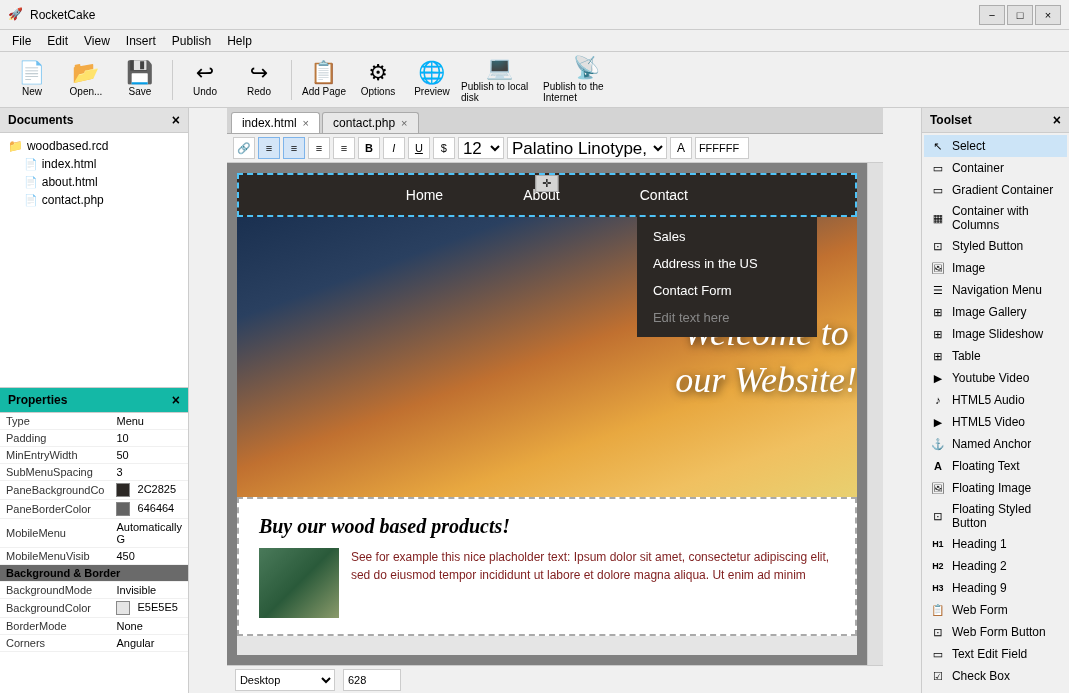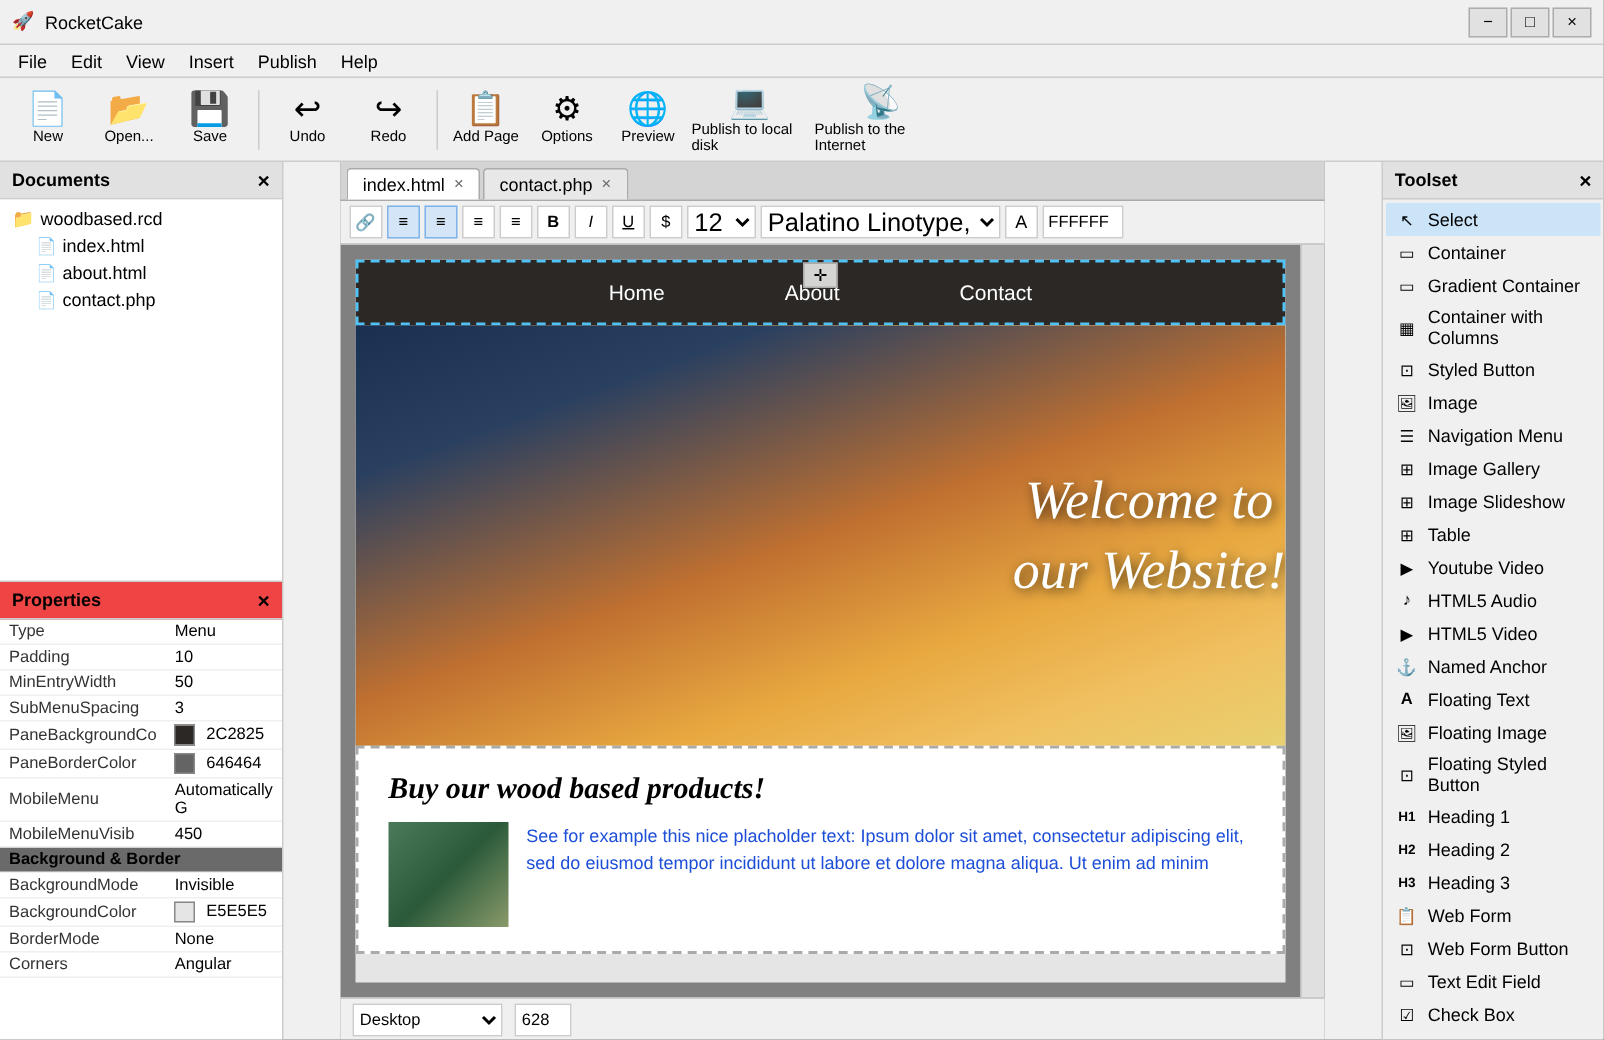--- a/index.html
+++ b/index.html
@@ -29,21 +29,21 @@
     .left-panel { width: 220px; display: flex; flex-direction: column; border-right: 1px solid #ccc; }
     .panel-header { background: #e1e1e1; padding: 4px 8px; font-weight: bold; font-size: 12px; display: flex; justify-content: space-between; align-items: center; border-bottom: 1px solid #ccc; }
     .panel-close { cursor: pointer; font-size: 14px; }
     .documents-area { background: #fff; flex: 1; padding: 4px; overflow-y: auto; }
     .doc-root { display: flex; align-items: center; gap: 4px; padding: 2px 4px; font-size: 12px; }
     .doc-item { display: flex; align-items: center; gap: 4px; padding: 2px 4px 2px 20px; font-size: 12px; cursor: pointer; }
     .doc-item-icon { font-size: 11px; color: #666; }
 
     
     .properties-panel { background: #fff; border-top: 1px solid #ccc; }
-    .prop-header { background: #ef4444; padding: 4px 8px; font-weight: bold; font-size: 12px; display: flex; justify-content: space-between; align-items: center; border-bottom: 1px solid #ccc; }
+    .prop-header { background: #14b8a6; padding: 4px 8px; font-weight: bold; font-size: 12px; display: flex; justify-content: space-between; align-items: center; border-bottom: 1px solid #ccc; }
     .prop-table { width: 100%; border-collapse: collapse; font-size: 11px; }
     .prop-table tr { border-bottom: 1px solid #f0f0f0; }
     .prop-table td { padding: 2px 6px; }
     .prop-table td:first-child { color: #333; width: 110px; }
     .prop-table td:last-child { color: #000; }
     .prop-section { background: #6a6a6a; color: #fff; padding: 2px 6px; font-size: 11px; font-weight: bold; }
     .color-swatch { display: inline-block; width: 14px; height: 14px; border: 1px solid #888; margin-right: 4px; vertical-align: middle; }
     .prop-scroll { height: 280px; overflow-y: auto; }
 
     
@@ -72,26 +72,26 @@
     
     .hero-section { height: 280px; background: linear-gradient(135deg, #1a2a4a 0%, #c8a050 40%, #e8b060 60%, #f0c080 80%, #e0d090 100%); display: flex; align-items: center; justify-content: flex-end; position: relative; overflow: hidden; }
     .hero-bg { position: absolute; inset: 0; background: linear-gradient(160deg, #1a3050 0%, #2a4060 20%, #c07030 50%, #e8a840 70%, #f0c060 85%, #e8d070 100%); }
     .hero-text { position: relative; text-align: center; font-family: 'Palatino Linotype', 'Book Antiqua', Palatino, serif; color: #fff; font-size: 36px; font-style: italic; text-shadow: 2px 2px 8px rgba(0,0,0,0.7); z-index: 1; line-height: 1.3; }
 
     
     .content-area { background: #fff; padding: 16px 20px; border: 2px dashed #aaa; }
     .content-heading { font-family: 'Palatino Linotype', serif; font-size: 20px; font-style: italic; font-weight: bold; margin-bottom: 10px; }
     .content-body { display: flex; gap: 12px; }
     .content-image { width: 80px; height: 70px; background: linear-gradient(135deg, #4a7a5a, #2a5a3a, #8a9a6a); flex-shrink: 0; }
-    .content-text { font-size: 12px; color: #1d4ed8; line-height: 1.5; }
+    .content-text { font-size: 12px; color: #7f1d1d; line-height: 1.5; }
 
     
     .bottom-bar { background: #f0f0f0; height: 28px; display: flex; align-items: center; padding: 0 8px; border-top: 1px solid #ccc; gap: 8px; }
     .desktop-select { height: 22px; font-size: 11px; border: 1px solid #ccc; background: #fff; width: 100px; }
-    .bottom-num { border: 1px solid #ccc; background: #fff; height: 22px; width: 38px; font-size: 11px; padding: 0 4px; }
+    .bottom-num { border: 1px solid #ccc; background: #fff; height: 22px; width: 58px; font-size: 11px; padding: 0 4px; }
 
     
     .canvas-scroll { width: 16px; background: #e0e0e0; border-left: 1px solid #ccc; display: flex; flex-direction: column; }
     .scroll-track { flex: 1; }
 
     
     .right-panel { width: 185px; background: #f0f0f0; border-left: 1px solid #ccc; display: flex; flex-direction: column; overflow: hidden; }
     .toolset-header { background: #e1e1e1; padding: 4px 8px; font-weight: bold; font-size: 12px; display: flex; justify-content: space-between; align-items: center; border-bottom: 1px solid #ccc; }
     .toolset-close { cursor: pointer; font-size: 14px; }
     .toolset-list { flex: 1; overflow-y: auto; padding: 2px; }
@@ -312,20 +312,26 @@
         <div class="webpage-canvas">
 
           <div style="position:relative;">
             <div class="nav-bar">
               <div class="drag-indicator">✛</div>
               <span class="nav-item">Home</span>
               <span class="nav-item">About</span>
               <span class="nav-item">Contact</span>
             </div>
 
+            <div class="nav-dropdown">
+              <div class="nav-dropdown-item">Sales</div>
+              <div class="nav-dropdown-item">Address in the US</div>
+              <div class="nav-dropdown-item">Contact Form</div>
+              <div class="nav-dropdown-item placeholder">Edit text here</div>
+            </div>
           </div>
 
           <div class="hero-section">
             <div class="hero-bg"></div>
             <div class="hero-text">
               <div>Welcome to</div>
               <div>our Website!</div>
             </div>
           </div>
 
@@ -433,21 +439,21 @@
       <div class="tool-item">
         <span class="tool-icon" style="font-size:9px;font-weight:bold;">H1</span>
         <span class="tool-label">Heading 1</span>
       </div>
       <div class="tool-item">
         <span class="tool-icon" style="font-size:9px;font-weight:bold;">H2</span>
         <span class="tool-label">Heading 2</span>
       </div>
       <div class="tool-item">
         <span class="tool-icon" style="font-size:9px;font-weight:bold;">H3</span>
-        <span class="tool-label">Heading 3</span>
+        <span class="tool-label">Heading 9</span>
       </div>
       <div class="tool-item">
         <span class="tool-icon">📋</span>
         <span class="tool-label">Web Form</span>
       </div>
       <div class="tool-item">
         <span class="tool-icon">⊡</span>
         <span class="tool-label">Web Form Button</span>
       </div>
       <div class="tool-item">

